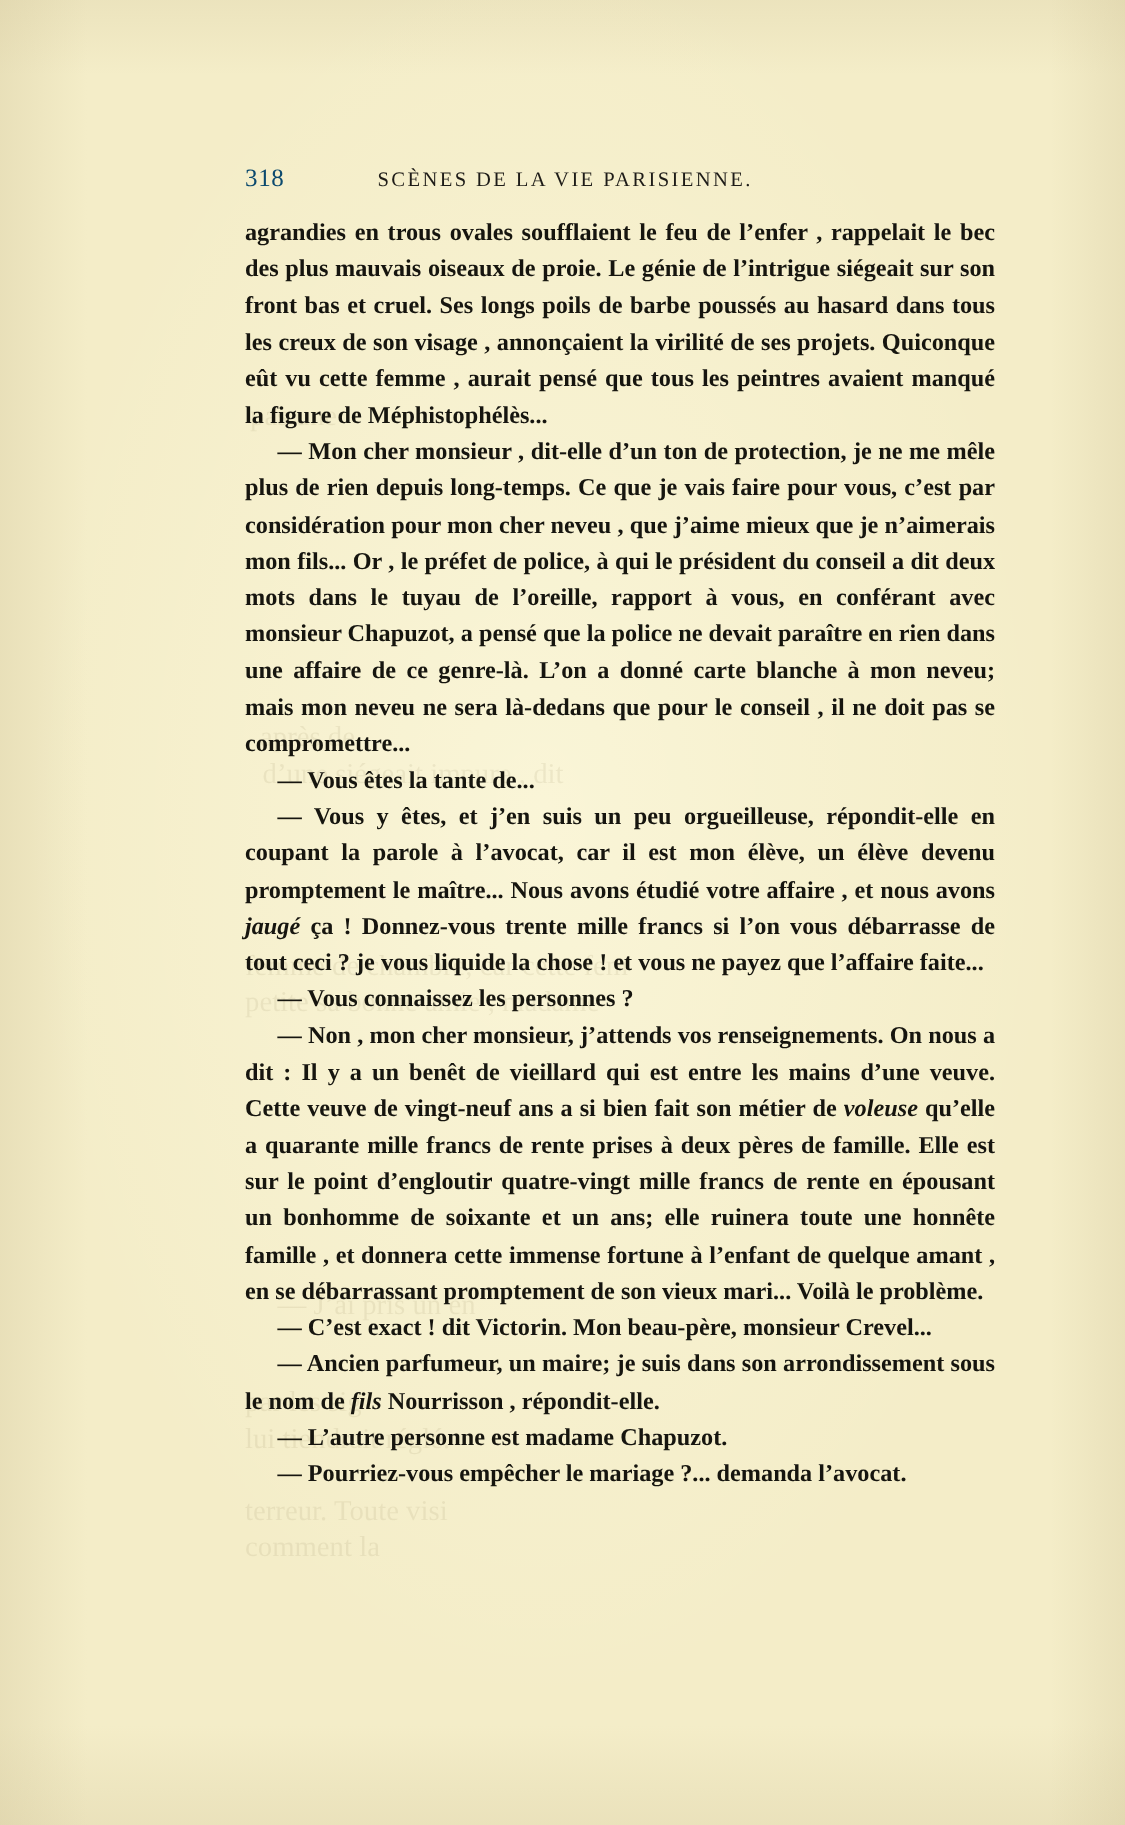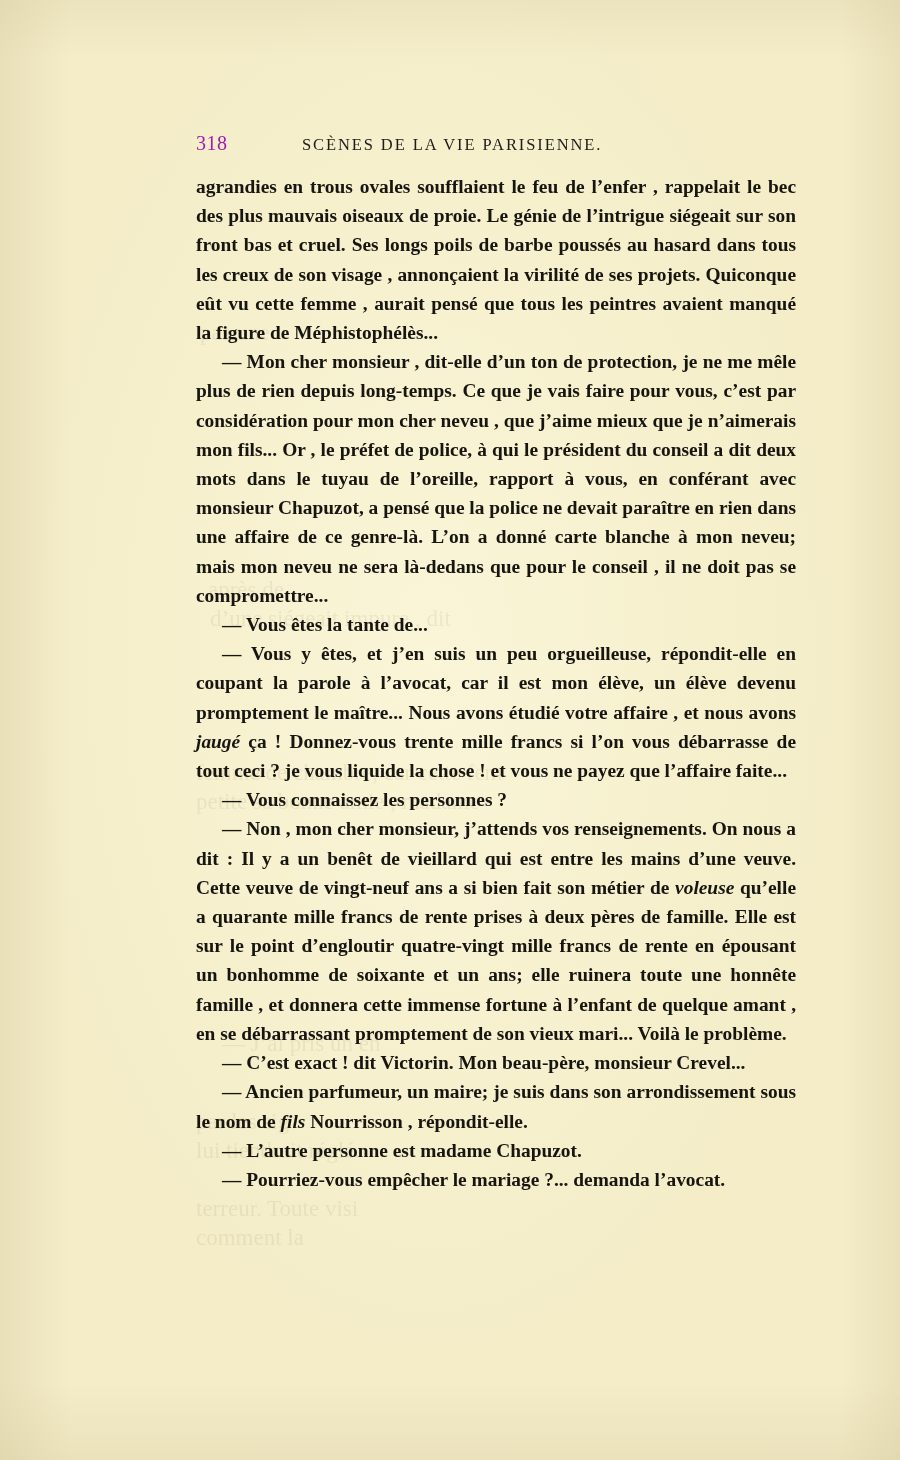--- a/index.html
+++ b/index.html
@@ -35,21 +35,21 @@
   }
   .running-head {
     display: flex;
     align-items: baseline;
     height: 30px;
     margin-bottom: 10px;
   }
   .folio {
     font-size: 20px;
     letter-spacing: 0.5px;
-    color: #a21caf;
+    color: #0c4a6e;
     width: 56px;
   }
   .head-title {
     font-size: 16.5px;
     letter-spacing: 1.9px;
     color: #1e1c18;
     flex: 1;
     text-align: left;
     padding-left: 50px;
     white-space: nowrap;

